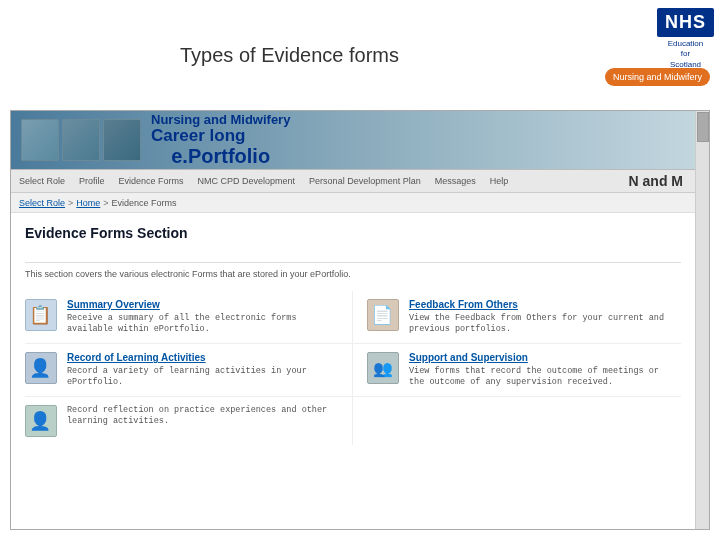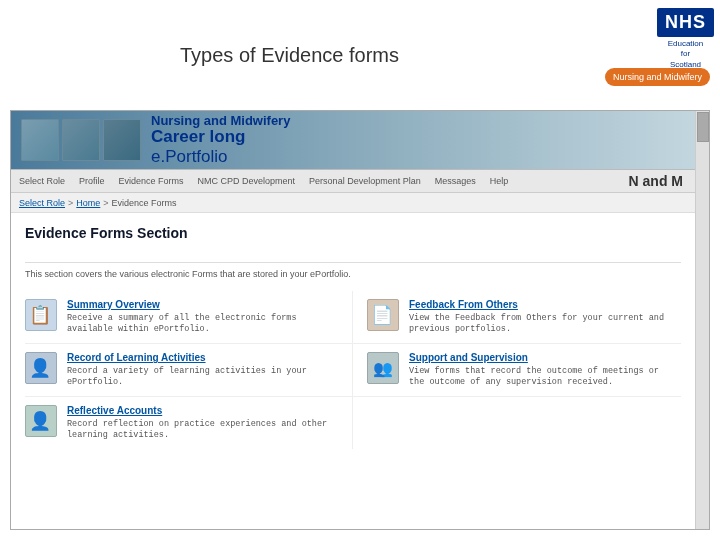--- a/index.html
+++ b/index.html
@@ -115,22 +115,23 @@
 
     .header-title {
       color: #003087;
       font-size: 17px;
       font-weight: bold;
       line-height: 1.1;
     }
 
     .header-subtitle {
       color: #003087;
-      font-size: 17px;
-      font-weight: normal;
+      font-size: 20px;
+      font-weight: bold;
+      text-align: center;
     }
 
     
     .scrollbar {
       position: absolute;
       right: 0;
       top: 0;
       width: 14px;
       height: 100%;
       background: #e0e0e0;
@@ -396,21 +397,20 @@
           <div class="evidence-name">Support and Supervision</div>
           <div class="evidence-desc">View forms that record the outcome of meetings or the outcome of any supervision received.</div>
         </div>
       </div>
 
       <div class="evidence-item last-item">
         <div class="evidence-icon icon-reflective">
           <span style="font-size:18px; color:#557766;">👤</span>
         </div>
         <div class="evidence-text-area">
-          <div class="evidence-name">Reflective Accounts</div>
           <div class="evidence-desc">Record reflection on practice experiences and other learning activities.</div>
         </div>
       </div>
 
     </div>
   </div>
 
   <div class="scrollbar">
     <div class="scrollbar-thumb"></div>
   </div>

